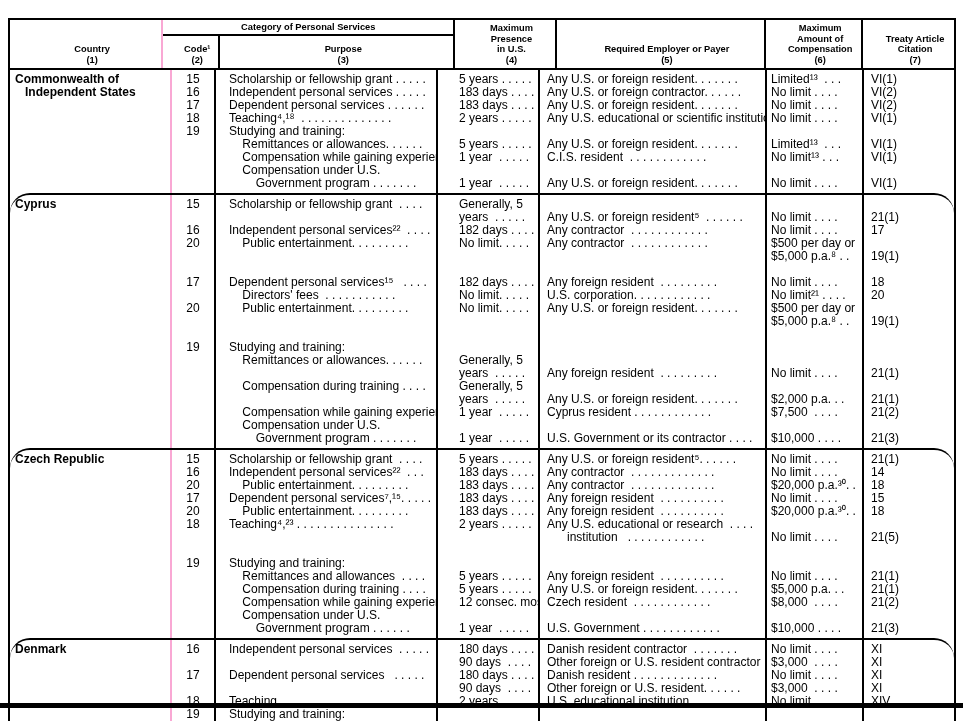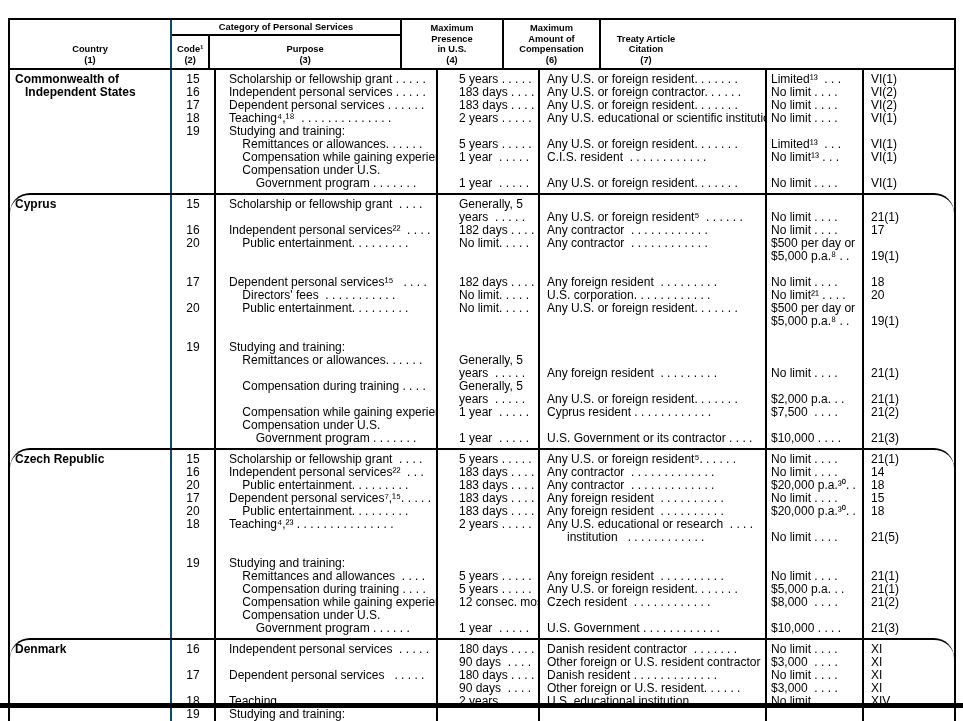--- a/index.html
+++ b/index.html
@@ -12,37 +12,37 @@
   .doc-title { position:absolute; left:8px; top:2px; font-size:13px; white-space:pre; }
   .doc-title .t-bold { font-weight:bold; }
   .doc-title .t-italic { font-style:italic; margin-left:6px; }
 
   .tbl {
     position:absolute; left:8px; top:18px; width:948px;
     border:2px solid #000; background:#fff;
   }
 
   
-  .c-country  { width:162px; border-right:2px solid #0c4a6e; }
+  .c-country  { width:162px; border-right:2px solid #f9a8d4; }
   .c-code     { width:44px;  border-right:2px solid #000; text-align:center; }
   .c-purpose  { width:222px; border-right:2px solid #000; padding-left:13px; }
   .c-presence { width:102px; border-right:2px solid #000; padding-left:21px; }
   .c-employer { width:227px; border-right:2px solid #000; padding-left:7px; }
   .c-comp     { width:97px;  border-right:2px solid #000; padding-left:4px; }
   .c-cite     { width:90px;  padding-left:7px; }
 
   
   .thead { display:flex; border-bottom:2px solid #000; height:50px; }
   .th {
     display:flex; flex-direction:column; justify-content:flex-end; align-items:center;
     font-weight:bold; font-size:9.3px; line-height:10.8px; text-align:center;
-    padding-bottom:2px; white-space:pre;
+    padding-bottom:2px; white-space:pre;margin-left:13px;
   }
   .th.c-purpose, .th.c-presence, .th.c-employer, .th.c-comp, .th.c-cite { padding-left:0; }
-  .cat-group { width:230px; border-right:2px solid #000; display:flex; flex-direction:column; }
+  .cat-group { width:302px; border-right:2px solid #000; display:flex; flex-direction:column; }
   .cat-title {
     height:16px; border-bottom:2px solid #000; font-weight:bold; font-size:9.3px;
     display:flex; align-items:center; justify-content:center; text-align:center;
   }
   .cat-cols { flex:1; display:flex; }
   .cat-cols .c-code { width:44px; }
   .cat-cols .c-purpose { width:220px; border-right:none; }
 
   
   .tr { display:flex; }
@@ -72,20 +72,22 @@
         <div class="th c-code">Code¹
 (2)</div>
         <div class="th c-purpose">Purpose
 (3)</div>
       </div>
     </div>
     <div class="th c-presence">Maximum
 Presence
 in U.S.
 (4)</div>
+    <div class="th c-employer">Required Employer or Payer
+(5)</div>
     <div class="th c-comp">Maximum
 Amount of
 Compensation
 (6)</div>
     <div class="th c-cite">Treaty Article
 Citation
 (7)</div>
   </div>
   <div>
       <div class="tr">

